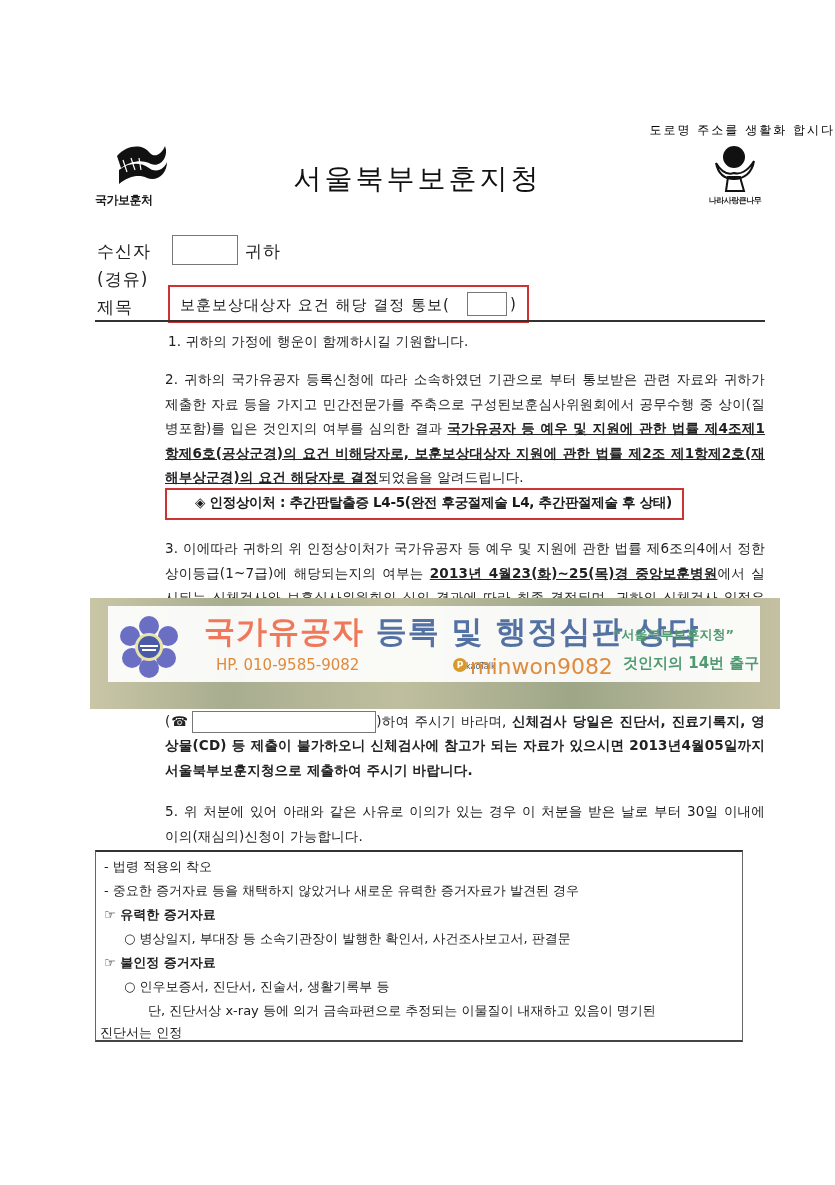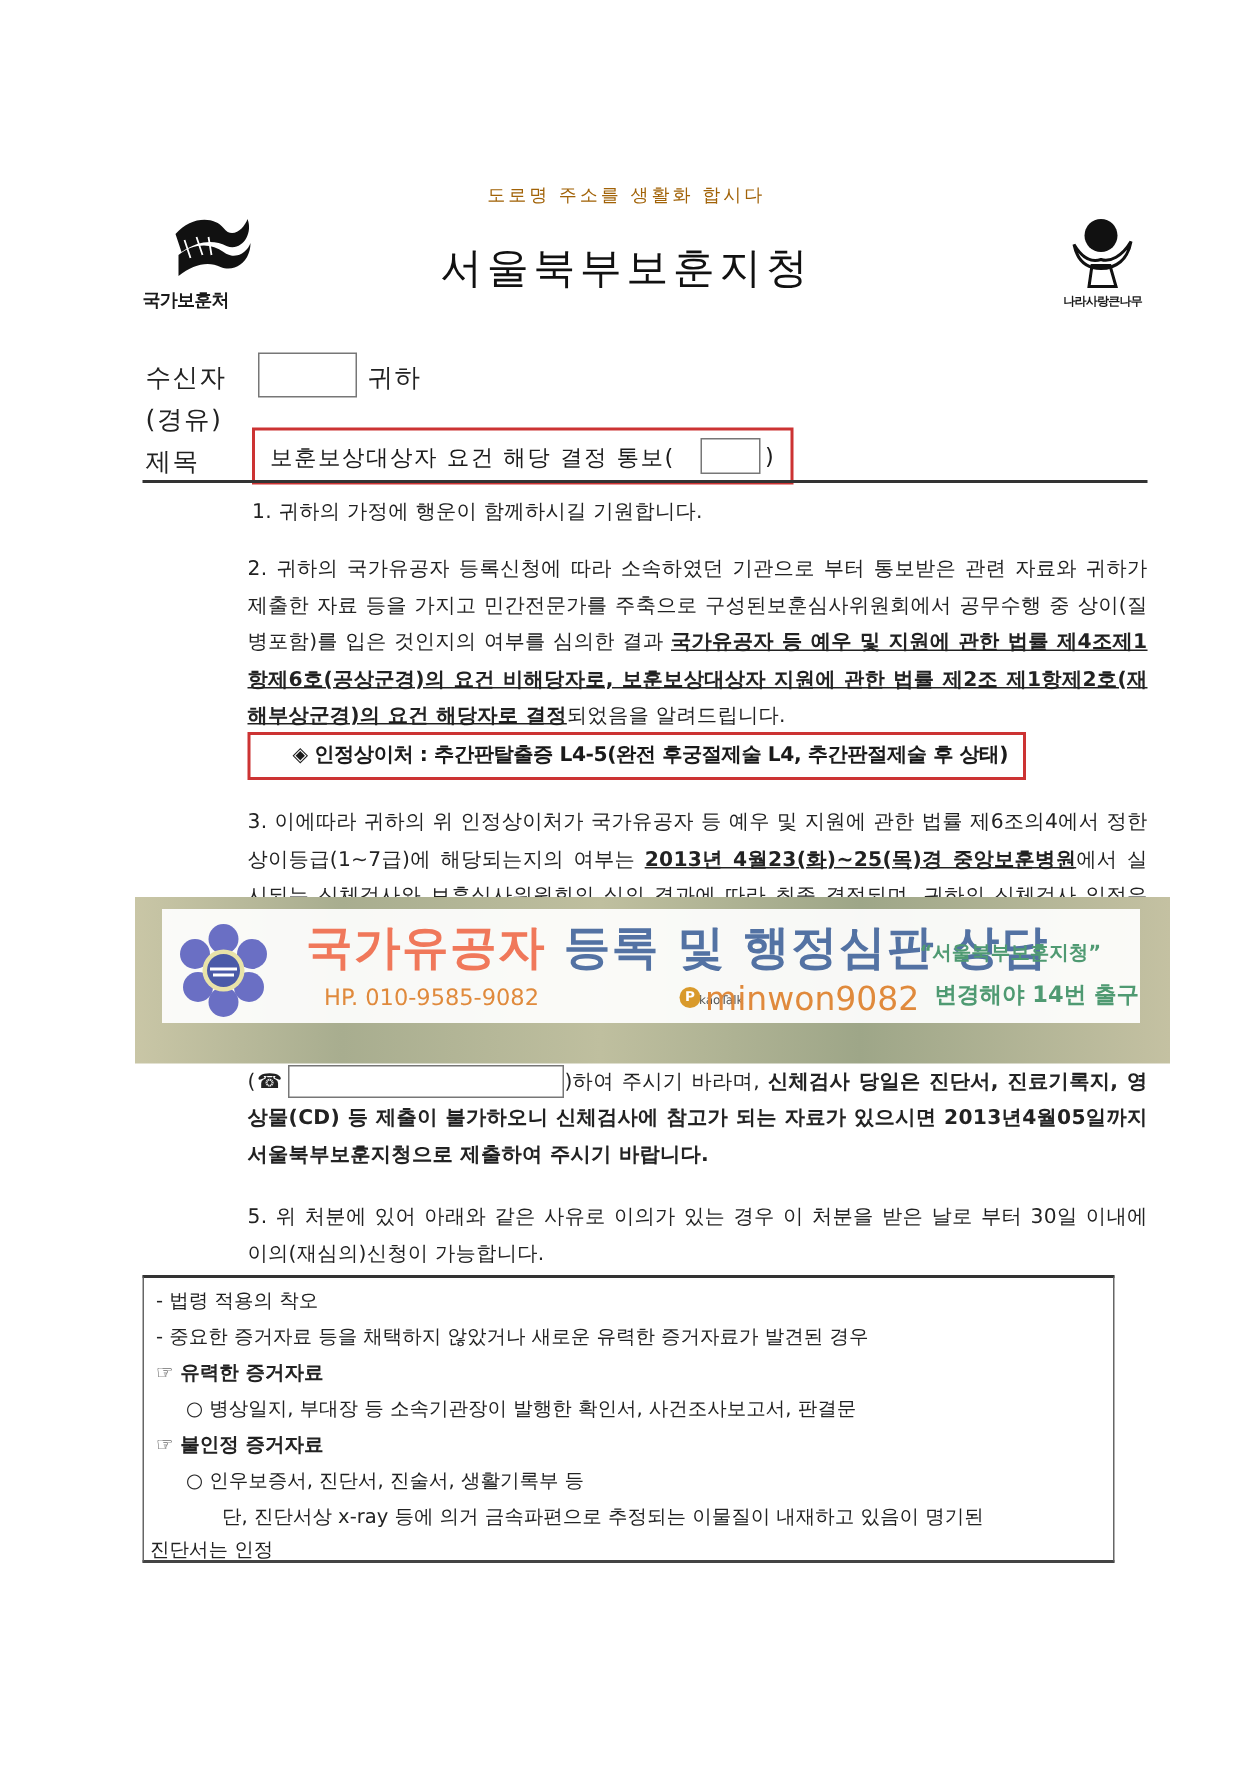--- a/index.html
+++ b/index.html
@@ -1,21 +1,21 @@
 <!DOCTYPE html>
 <html><head>
 <meta charset="utf-8">
 <style>
   * { box-sizing: border-box; margin: 0; padding: 0; }
   html, body { width: 835px; height: 1185px; background: #ffffff; overflow: hidden; }
   body { position: relative; font-family: "DejaVu Sans", sans-serif; color: #1a1a1a; }
 
   .abs { position: absolute; }
 
-  .slogan { left: 0; width: 835px; top: 122px; text-align: center; font-size: 12px; letter-spacing: 2px; color: #a16207; }
+  .slogan { left: 0; width: 835px; top: 122px; text-align: right; font-size: 12px; letter-spacing: 2px; color: #000000; }
   .org-title { left: 0; width: 835px; top: 160px; text-align: center; font-size: 28px; letter-spacing: 3px; color: #111; }
 
   .logo-left { left: 95px; top: 142px; width: 100px; }
   .logo-left svg { display: block; margin-left: 18px; }
   .logo-left .cap { font-size: 12px; font-weight: bold; margin-top: 2px; letter-spacing: -0.5px; }
   .logo-right { left: 690px; top: 145px; width: 90px; text-align: center; }
   .logo-right svg { display: block; margin: 0 auto; }
   .logo-right .cap { font-size: 8px; font-weight: bold; margin-top: 2px; letter-spacing: -0.5px; }
 
   .meta-label { font-size: 17px; color: #222; letter-spacing: 1px; }
@@ -128,21 +128,21 @@
       <circle cx="31" cy="31" r="14" fill="#e8e3a8"></circle>
       <circle cx="31" cy="31" r="11" fill="#4a5aa8"></circle>
       <path d="M22 30 H40 M24 34 H38" stroke="#fff" stroke-width="2"></path>
     </svg>
     <div class="banner-headline"><span class="hl-orange">국가유공자</span><span class="hl-blue"> 등록 및 행정심판 상담</span></div>
     <div class="banner-phone">HP. 010-9585-9082</div>
     <div class="banner-kakao-label">KakaoTalk</div>
     <div class="kakao-icon">P</div>
     <div class="banner-kakao-id">minwon9082</div>
     <div class="banner-center">“서울북부보훈지청”</div>
-    <div class="banner-exit">변경해야 14번 출구</div>
+    <div class="banner-exit">것인지의 14번 출구</div>
   </div>
 </div>
 
 <div class="abs notice-box">
   <div class="nb-line" style="left:8px; top:6px;">- 법령 적용의 착오</div>
   <div class="nb-line" style="left:8px; top:30px;">- 중요한 증거자료 등을 채택하지 않았거나 새로운 유력한 증거자료가 발견된 경우</div>
   <div class="nb-line bold" style="left:8px; top:54px;">☞ 유력한 증거자료</div>
   <div class="nb-line" style="left:28px; top:78px;">○ 병상일지, 부대장 등 소속기관장이 발행한 확인서, 사건조사보고서, 판결문</div>
   <div class="nb-line bold" style="left:8px; top:102px;">☞ 불인정 증거자료</div>
   <div class="nb-line" style="left:28px; top:126px;">○ 인우보증서, 진단서, 진술서, 생활기록부 등</div>

